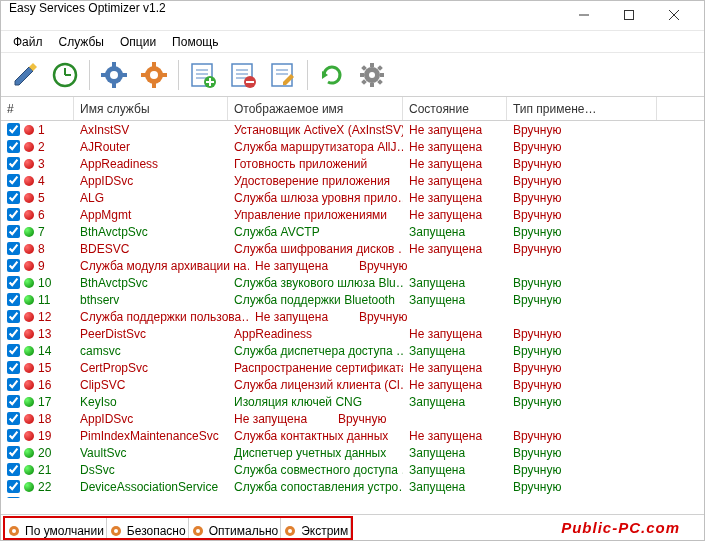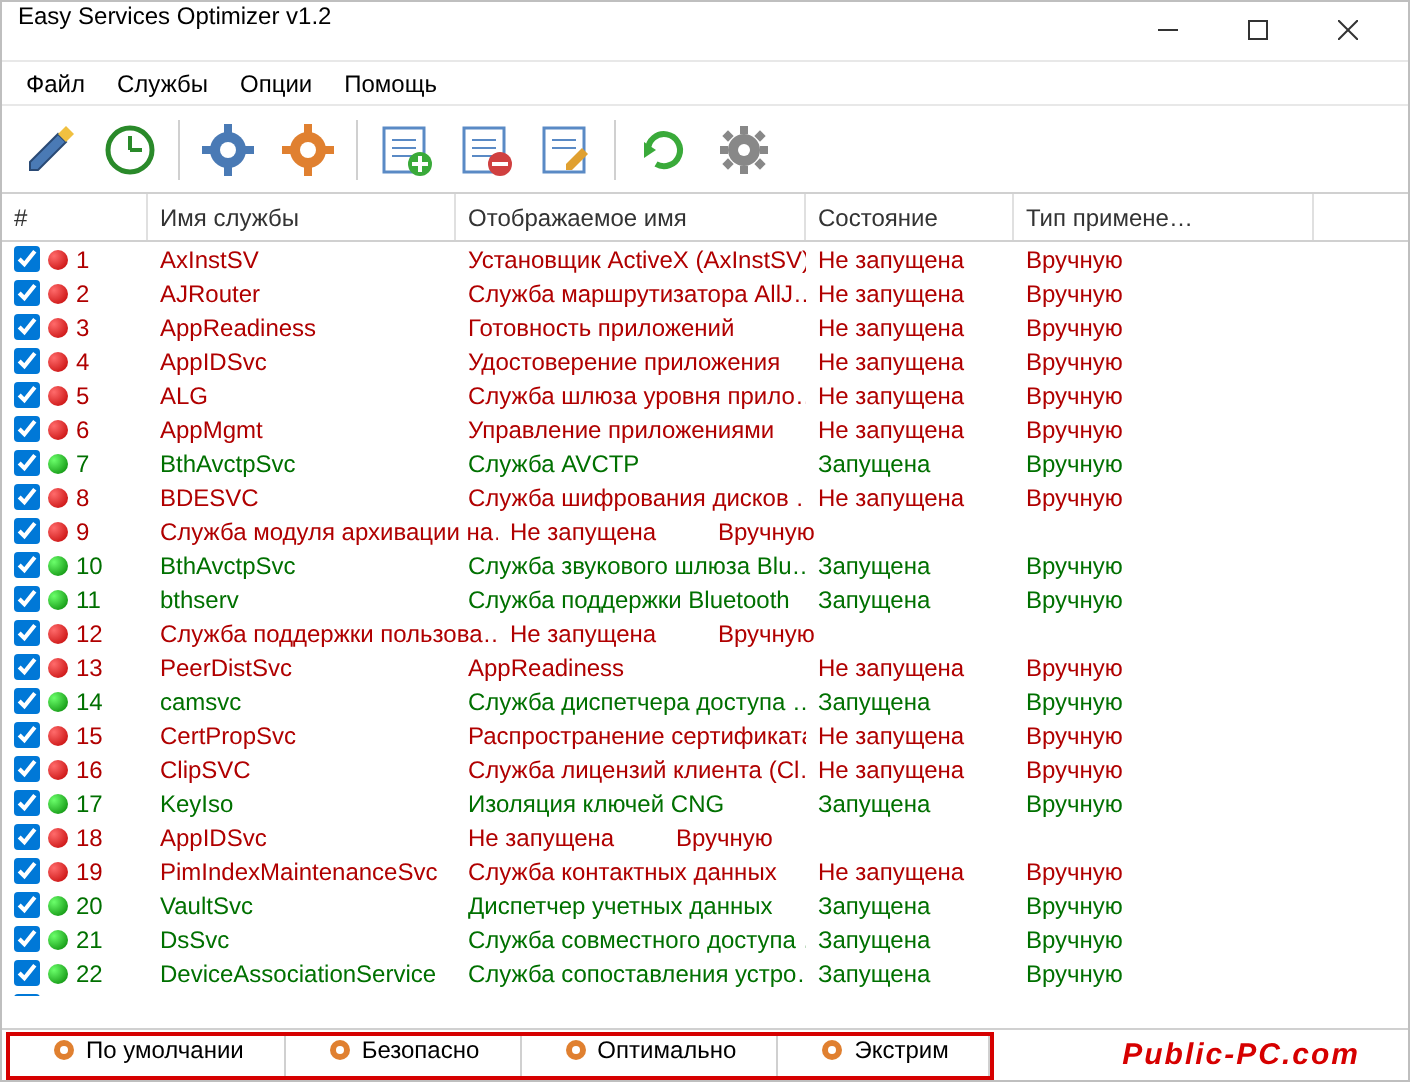--- a/index.html
+++ b/index.html
@@ -24,21 +24,21 @@
 .col-state { width: 104px; }
 .col-type { width: 150px; }
 .chk { width: 13px; height: 13px; margin-right: 4px; accent-color: #0078d7; }
 .dot { width: 10px; height: 10px; border-radius: 50%; margin-right: 4px; display: inline-block; flex-shrink: 0; }
 .dot-red { background: radial-gradient(circle at 3px 3px, #ff6b6b, #c00000); }
 .dot-green { background: radial-gradient(circle at 3px 3px, #6bff6b, #008000); }
 .c-red { color: #b00000; }
 .c-green { color: #007000; }
 .statusbar { position: absolute; bottom: 0; left: 0; right: 0; height: 26px; display: flex; align-items: center; border-top: 1px solid #d0d0d0; }
 .status-tabs { display: flex; height: 24px; border: 2px solid #d60000; margin-left: 2px; }
-.status-tab { display: flex; align-items: flex-start; padding: 0 20px; border-right: 1px solid #d0d0d0; gap: 4px; }
+.status-tab { display: flex; align-items: flex-end; padding: 0 2px; border-right: 1px solid #d0d0d0; gap: 4px; }
 .gear-mini { width: 14px; height: 14px; }
 .watermark { position: absolute; right: 24px; bottom: 4px; color: #d60000; font-size: 15px; font-style: italic; font-weight: bold; letter-spacing: 1px; }
 svg { display: block; }
 </style>
 </head>
 <body>
 
 <div class="titlebar">
   <span class="titlebar-title">Easy Services Optimizer v1.2</span>
   <div class="titlebar-controls">

